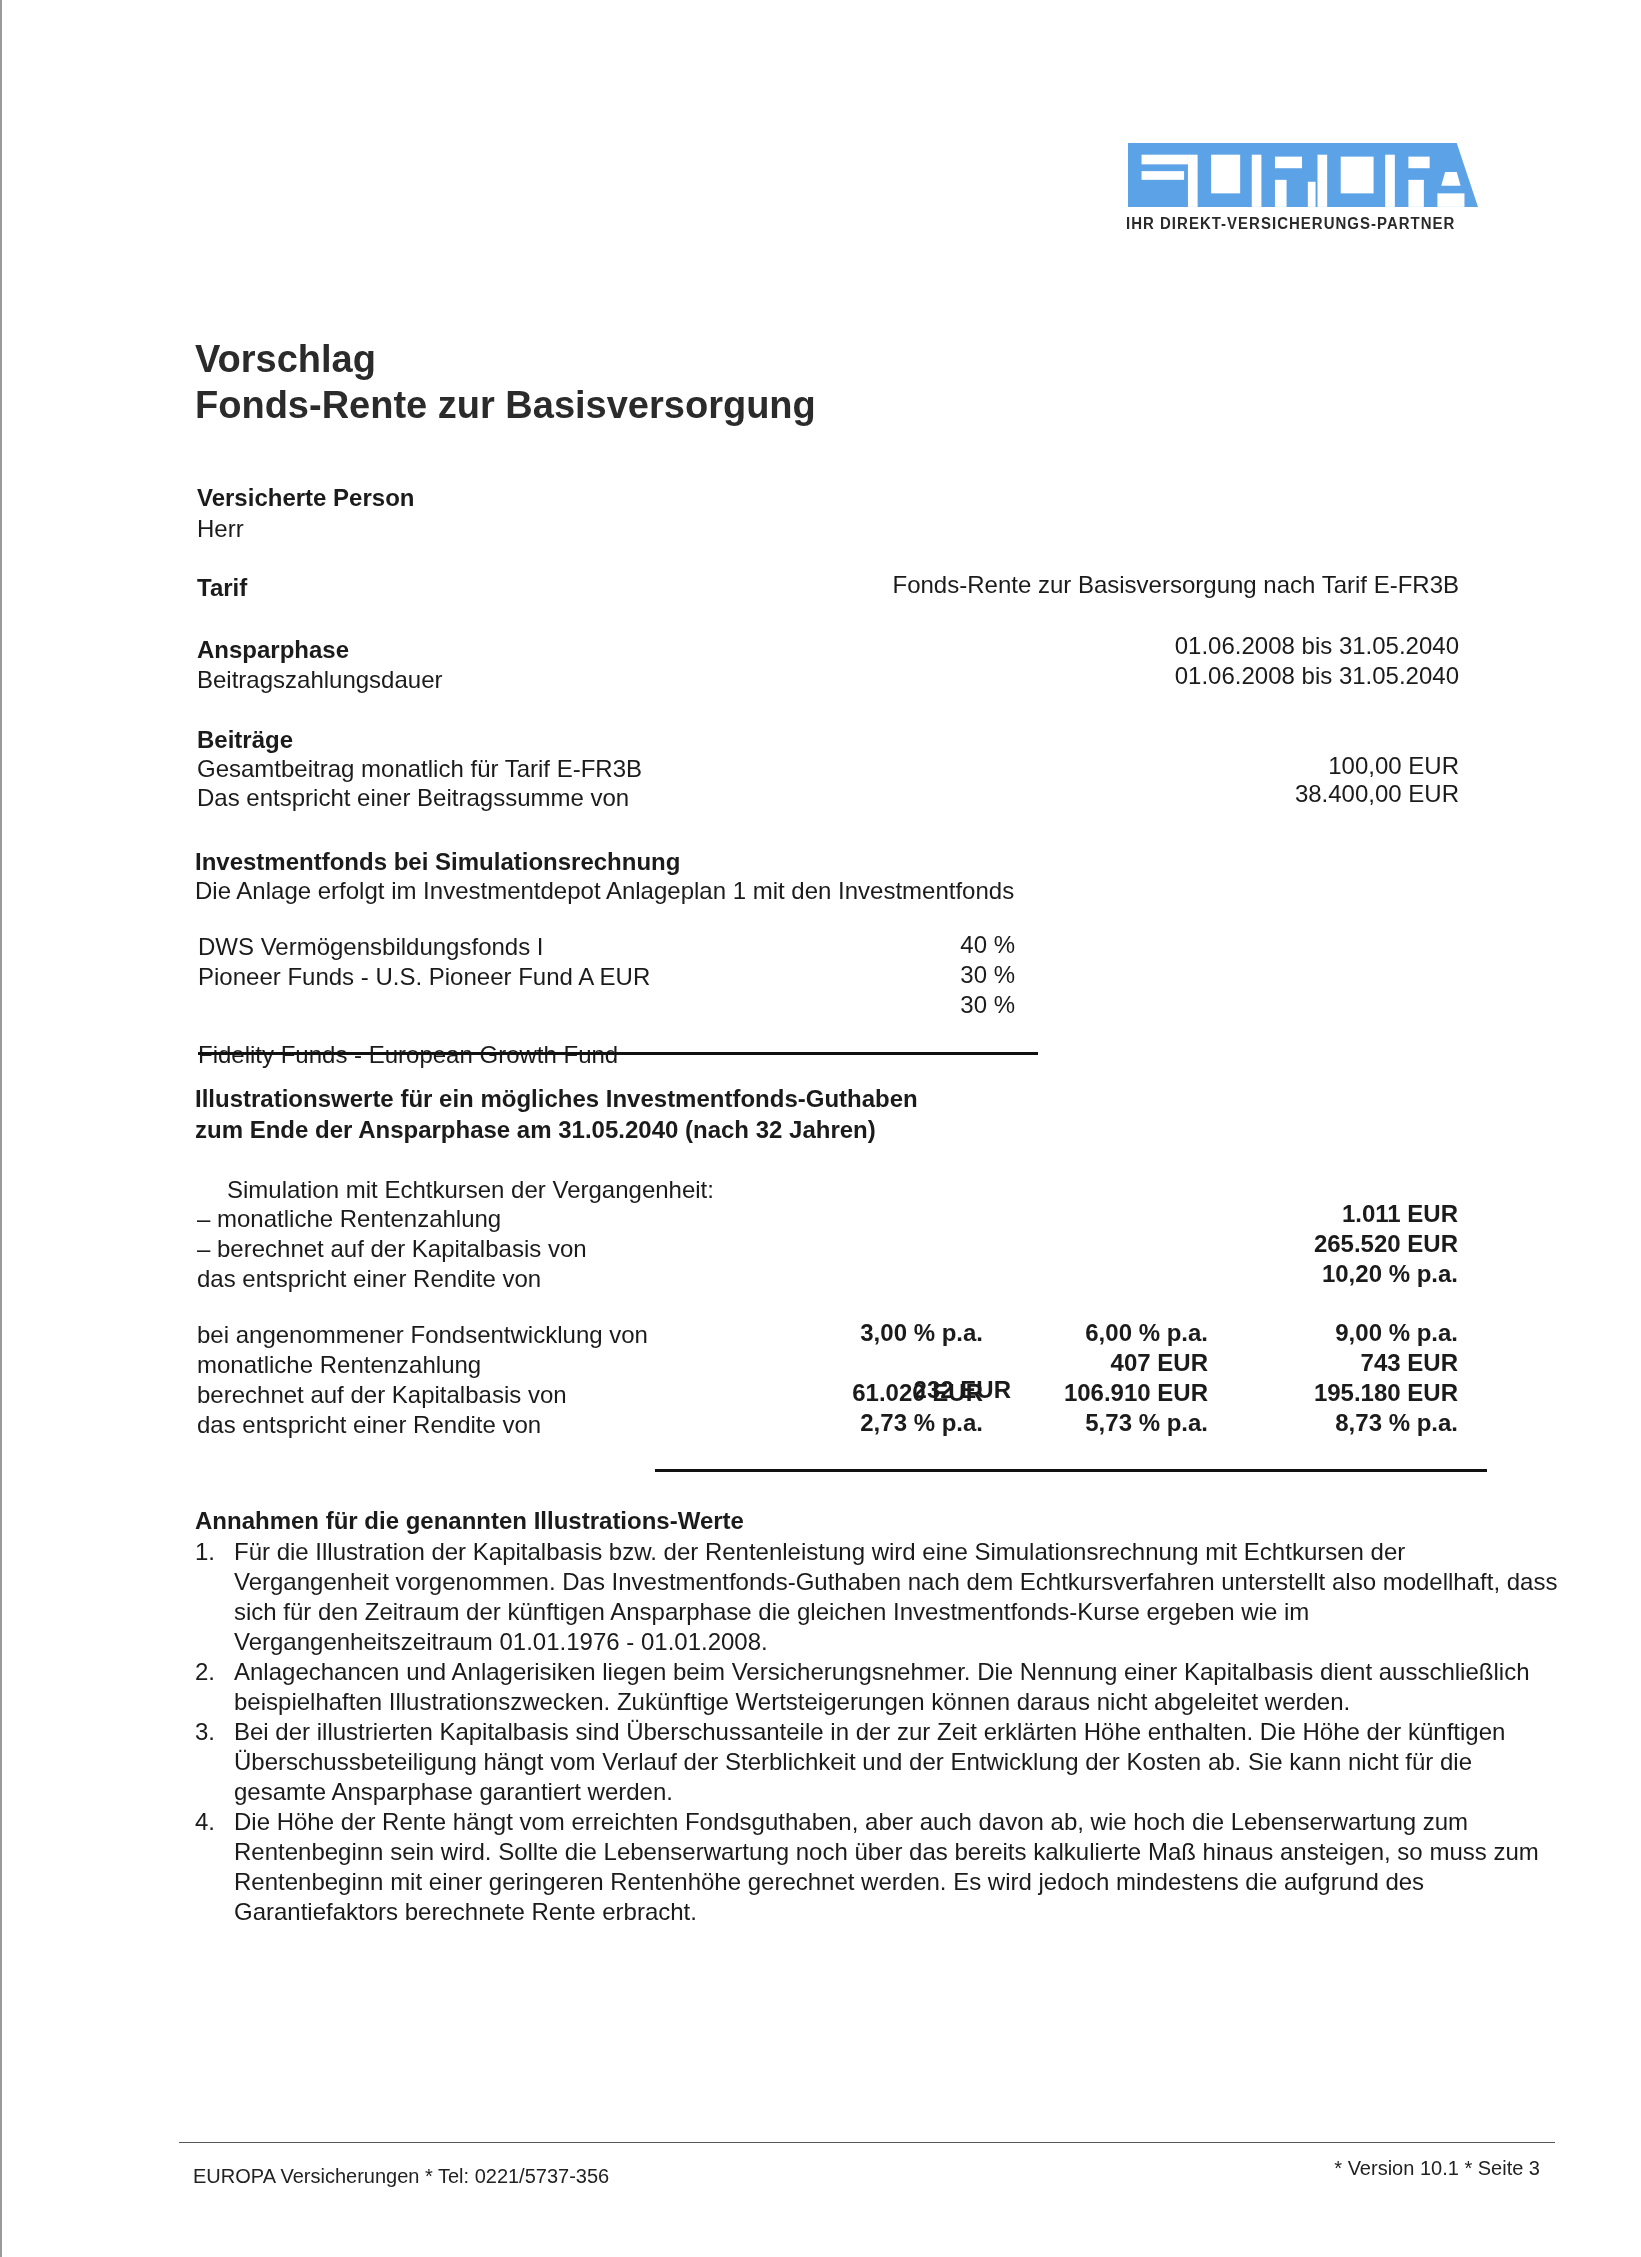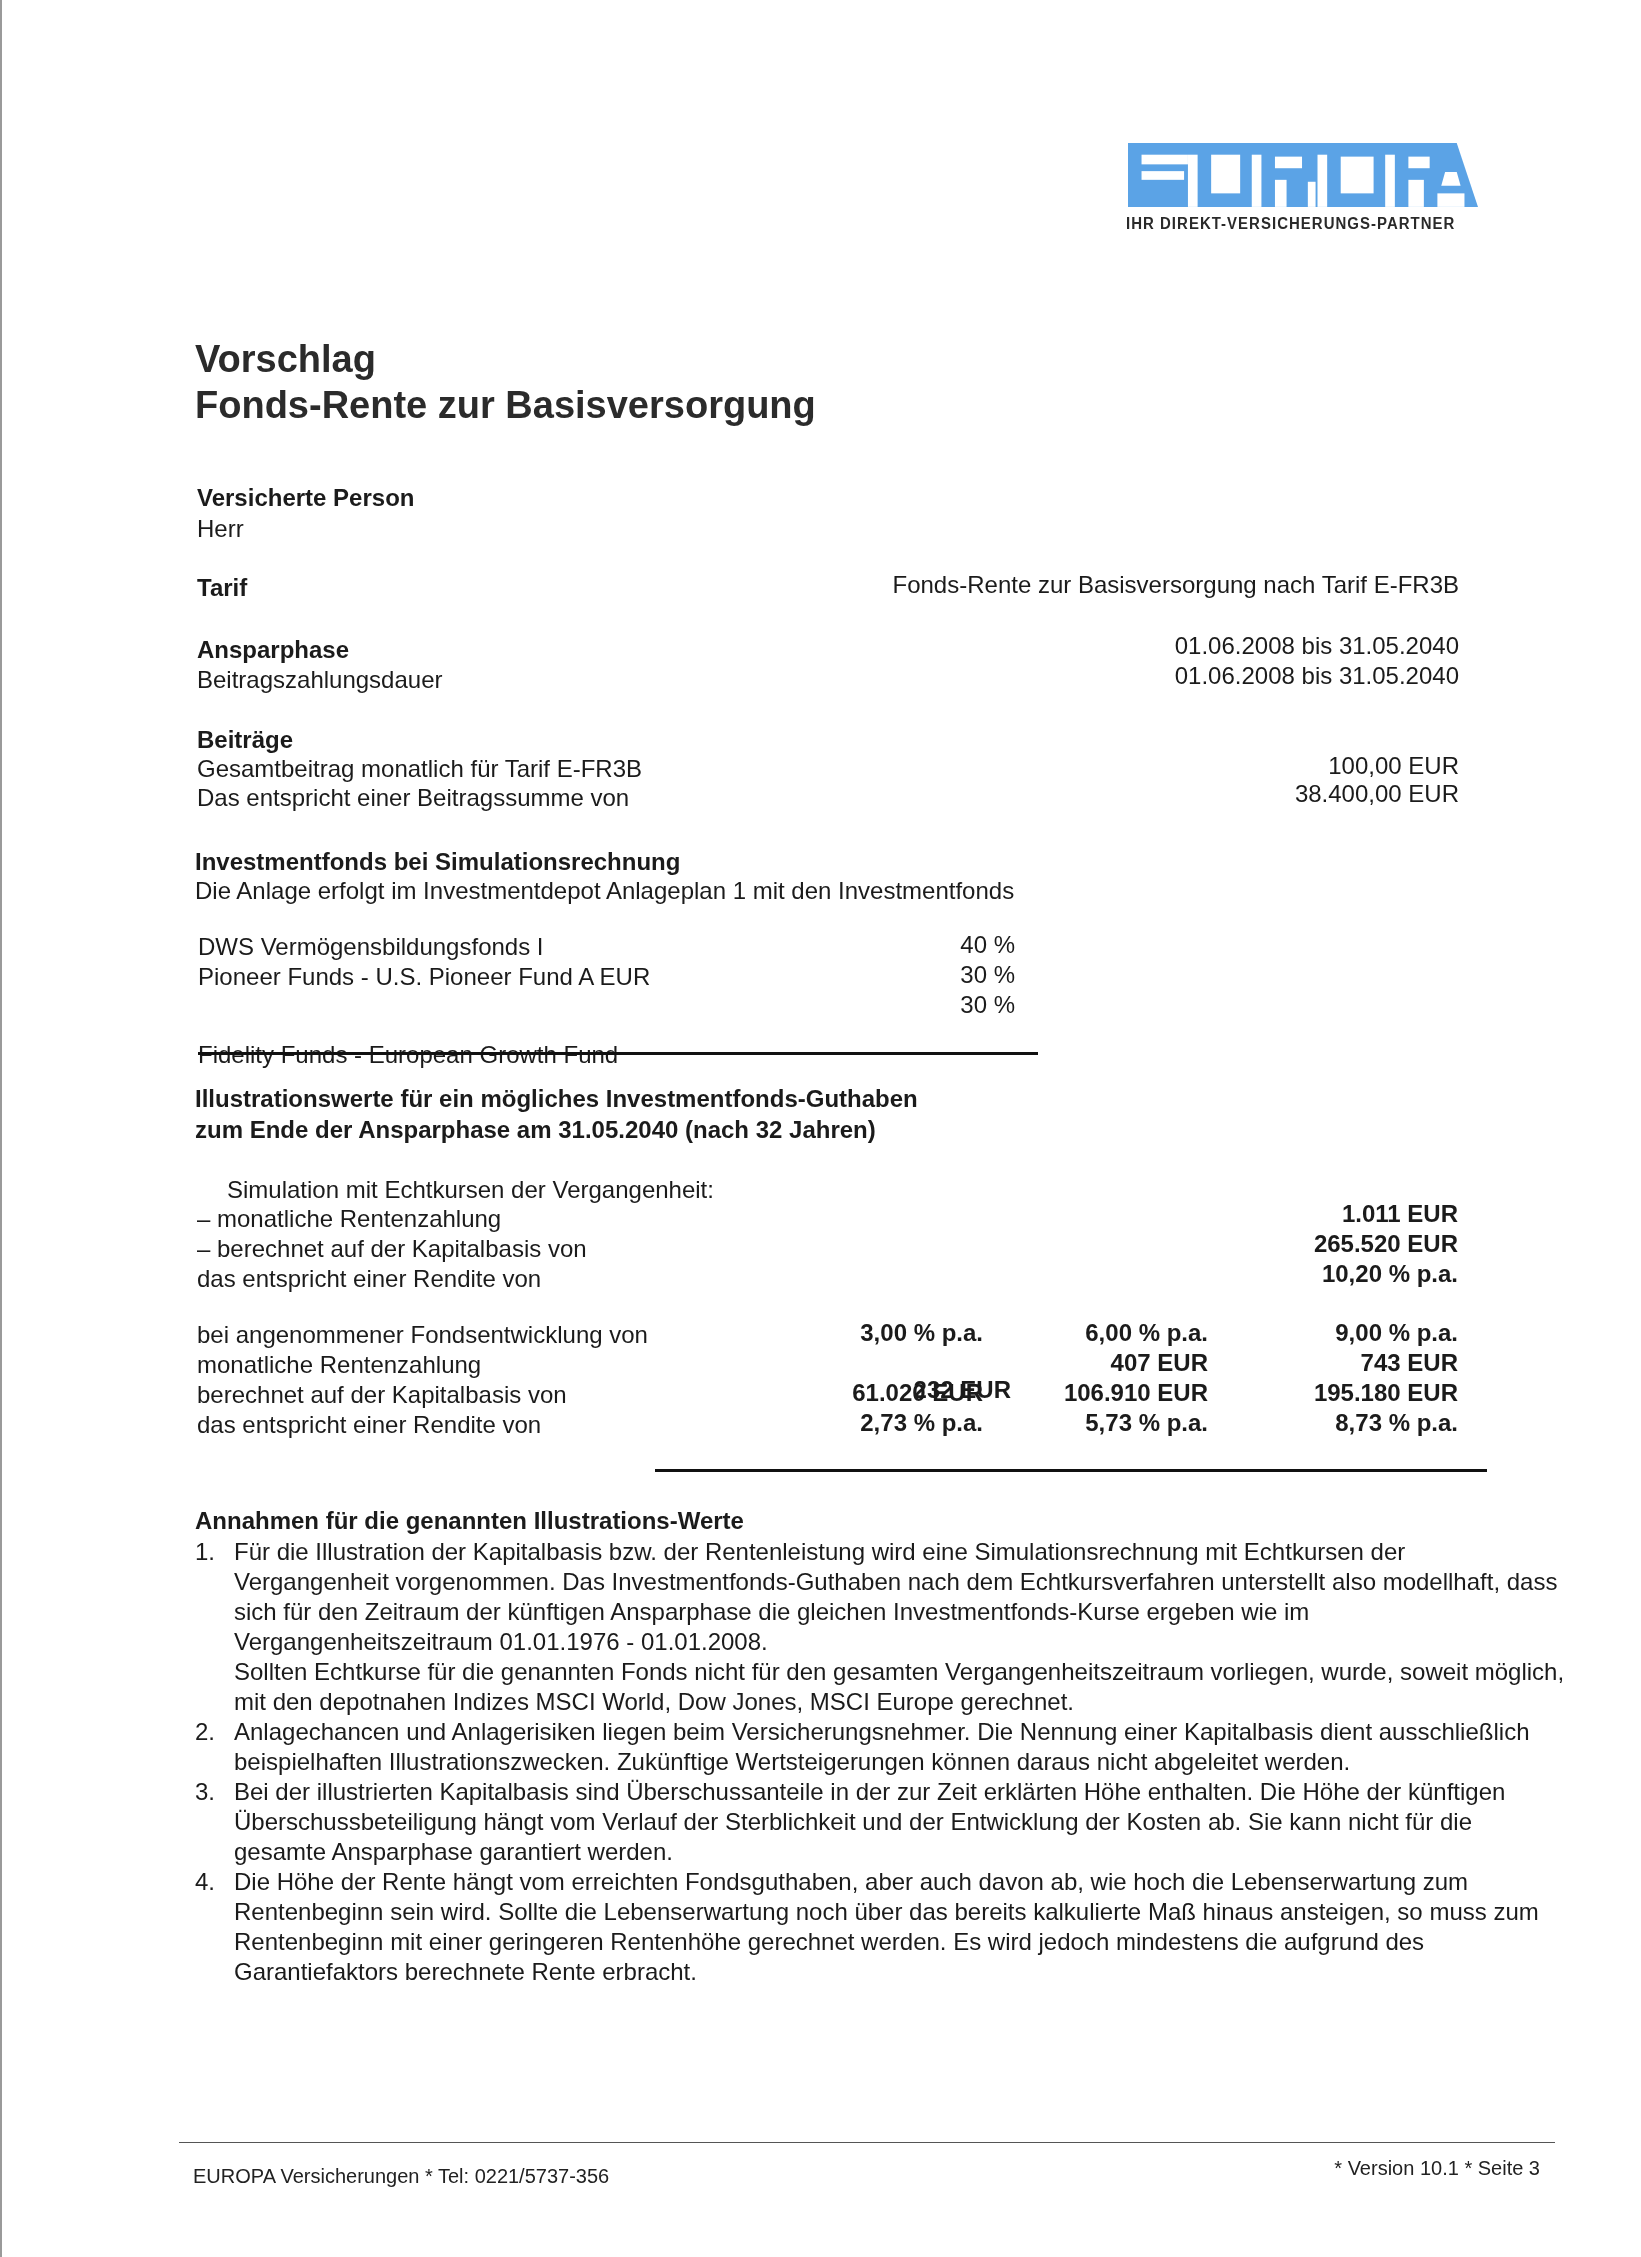--- a/index.html
+++ b/index.html
@@ -127,21 +127,20 @@
 <div class="abs t r bold" style="right:433px; top:1409px;">5,73 % p.a.</div>
 <div class="abs t r bold" style="right:183px; top:1409px;">8,73 % p.a.</div>
 
 <div class="rule" style="left:655px; top:1469px; width:832px;"></div>
 
 <div class="abs h" style="left:195px; top:1507px;">Annahmen für die genannten Illustrations-Werte</div>
 <div class="list">
   <div class="item">
     <span class="num">1.</span>
     <div>Für die Illustration der Kapitalbasis bzw. der Rentenleistung wird eine Simulationsrechnung mit Echtkursen der Vergangenheit vorgenommen. Das Investmentfonds-Guthaben nach dem Echtkursverfahren unterstellt also modellhaft, dass sich für den Zeitraum der künftigen Ansparphase die gleichen Investmentfonds-Kurse ergeben wie im Vergangenheitszeitraum 01.01.1976 - 01.01.2008.</div>
-    <div>Sollten Echtkurse für die genannten Fonds nicht für den gesamten Vergangenheitszeitraum vorliegen, wurde, soweit möglich, mit den depotnahen Indizes MSCI World, Dow Jones, MSCI Europe gerechnet.</div>
   </div>
   <div class="item">
     <span class="num">2.</span>
     <div>Anlagechancen und Anlagerisiken liegen beim Versicherungsnehmer. Die Nennung einer Kapitalbasis dient ausschließlich beispielhaften Illustrationszwecken. Zukünftige Wertsteigerungen können daraus nicht abgeleitet werden.</div>
   </div>
   <div class="item">
     <span class="num">3.</span>
     <div>Bei der illustrierten Kapitalbasis sind Überschussanteile in der zur Zeit erklärten Höhe enthalten. Die Höhe der künftigen Überschussbeteiligung hängt vom Verlauf der Sterblichkeit und der Entwicklung der Kosten ab. Sie kann nicht für die gesamte Ansparphase garantiert werden.</div>
   </div>
   <div class="item">

